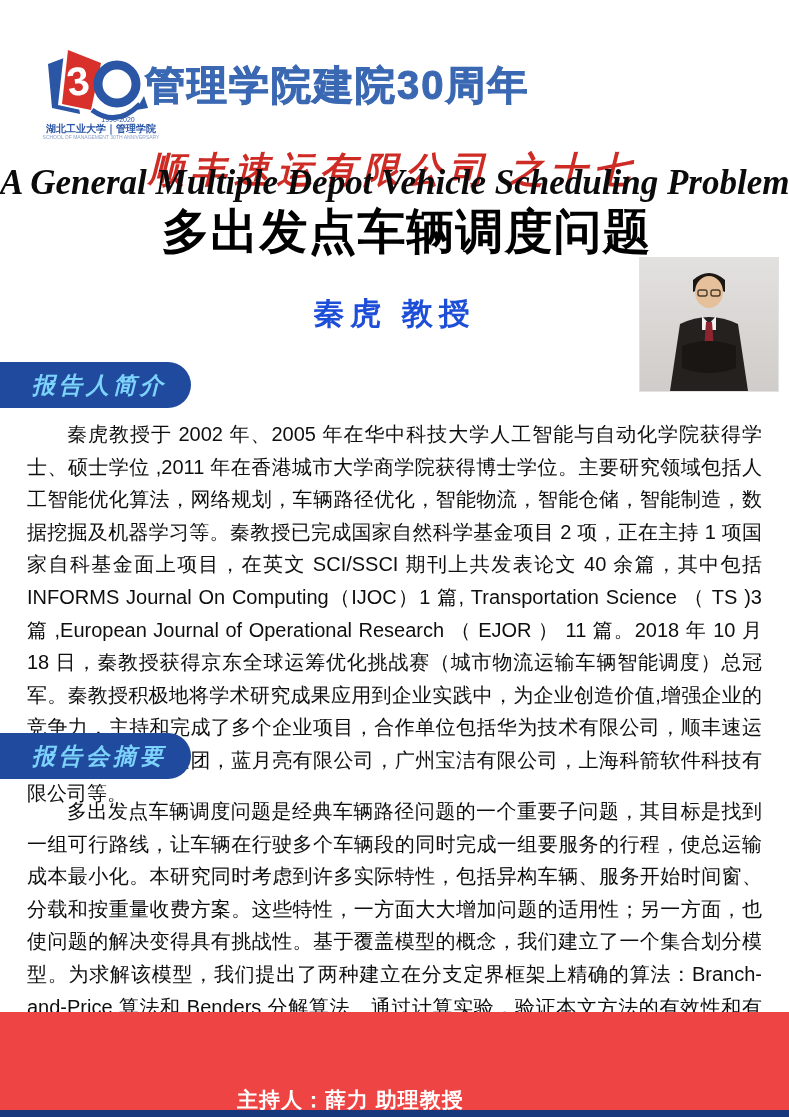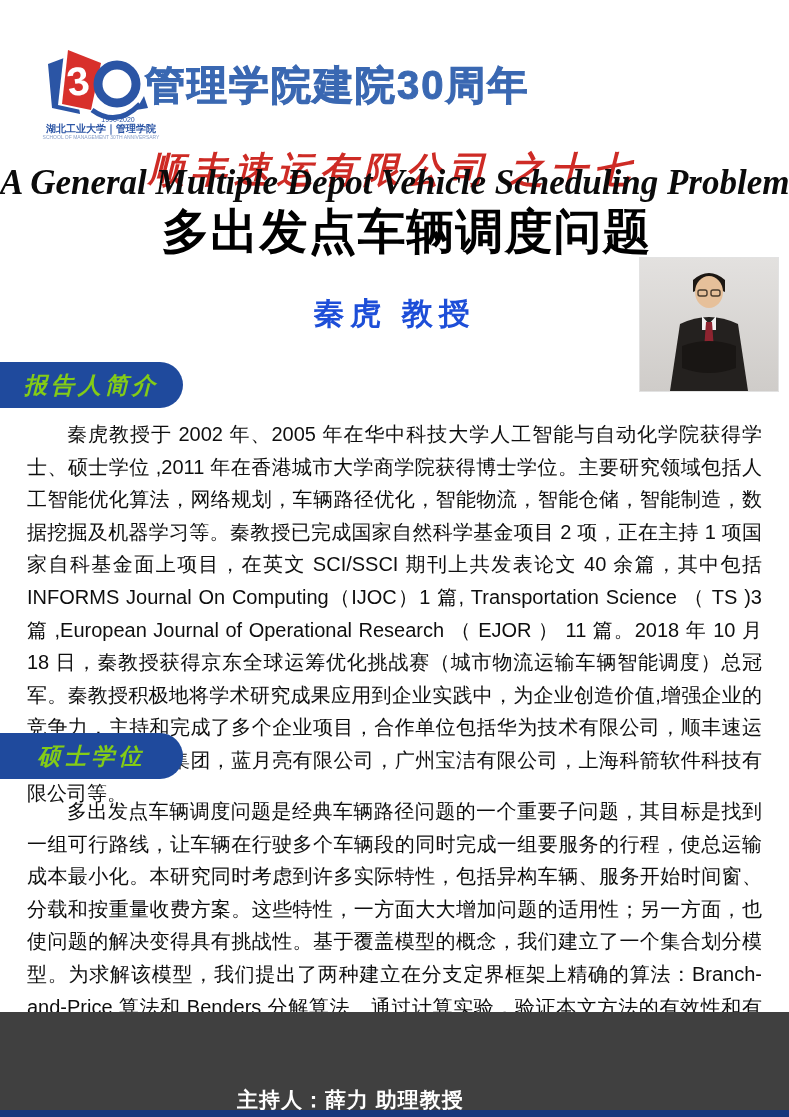--- a/index.html
+++ b/index.html
@@ -38,39 +38,40 @@
   .speaker-name{
     position:absolute;left:0;top:293px;width:789px;text-align:center;
     font-size:31px;font-weight:bold;color:#1d4ed8;letter-spacing:6px;
   }
   
   .photo{position:absolute;left:640px;top:258px;width:138px;height:133px;box-shadow:0 0 0 1px #e2e2e2;}
   
   .banner{
     position:absolute;left:0;width:183px;height:46px;
     background:#1F4A9D;border-radius:0 23px 23px 0;
-    color:#84cc16;display:flex;align-items:center;justify-content:center;
+    color:#7dd3fc;display:flex;align-items:center;justify-content:center;
     font-size:23px;font-weight:bold;font-style:italic;letter-spacing:4px;
     font-family:"Liberation Serif", serif;
+    padding-left:8px;
   }
   #banner-bio{top:362px;}
   #banner-abstract{top:733px;}
   
   .body-text{
     position:absolute;left:27px;width:735px;
     font-size:20px;line-height:32.6px;text-align:justify;
     text-indent:2em;color:#0e0e0e;
     font-family:"Liberation Sans", sans-serif;
   }
   #bio-text{top:418px;}
   #abstract-text{top:795px;}
   
   .footer{
     position:absolute;left:0;top:1012px;width:789px;height:105px;
-    background:#404040;
+    background:#ef4444;
   }
   .footer-lines{
     position:absolute;left:237px;top:9px;
     color:#ffffff;font-weight:bold;font-size:21px;line-height:31.5px;
     letter-spacing:1px;white-space:pre;
   }
   .footer-strip{
     position:absolute;left:0;bottom:0;width:789px;height:7px;background:#16377C;
   }
 </style>
@@ -120,21 +121,21 @@
       <path d="M42,88 Q69,78 96,88 L96,110 Q69,120 42,110 Z" fill="#191614"></path>
     </svg>
   </div>
 
   <div id="banner-bio" class="banner">
     <span>报告人简介</span>
   </div>
   <div id="bio-text" class="body-text">秦虎教授于 2002 年、2005 年在华中科技大学人工智能与自动化学院获得学士、硕士学位 ,2011 年在香港城市大学商学院获得博士学位。主要研究领域包括人工智能优化算法，网络规划，车辆路径优化，智能物流，智能仓储，智能制造，数据挖掘及机器学习等。秦教授已完成国家自然科学基金项目 2 项，正在主持 1 项国家自科基金面上项目，在英文 SCI/SSCI 期刊上共发表论文 40 余篇，其中包括 INFORMS Journal On Computing（IJOC）1 篇, Transportation Science （ TS )3 篇 ,European Journal of Operational Research （ EJOR ） 11 篇。2018 年 10 月 18 日，秦教授获得京东全球运筹优化挑战赛（城市物流运输车辆智能调度）总冠军。秦教授积极地将学术研究成果应用到企业实践中，为企业创造价值,增强企业的竞争力，主持和完成了多个企业项目，合作单位包括华为技术有限公司，顺丰速运有限公司，美的集团，蓝月亮有限公司，广州宝洁有限公司，上海科箭软件科技有限公司等。</div>
 
   <div id="banner-abstract" class="banner">
-    <span>硕士学位</span>
+    <span>报告会摘要</span>
   </div>
   <div id="abstract-text" class="body-text">多出发点车辆调度问题是经典车辆路径问题的一个重要子问题，其目标是找到一组可行路线，让车辆在行驶多个车辆段的同时完成一组要服务的行程，使总运输成本最小化。本研究同时考虑到许多实际特性，包括异构车辆、服务开始时间窗、分载和按重量收费方案。这些特性，一方面大大增加问题的适用性；另一方面，也使问题的解决变得具有挑战性。基于覆盖模型的概念，我们建立了一个集合划分模型。为求解该模型，我们提出了两种建立在分支定界框架上精确的算法：Branch-and-Price 算法和 Benders 分解算法。通过计算实验，验证本文方法的有效性和有效性。</div>
 
   <div class="footer">
     <div class="footer-lines">
       <div>主持人：薛力 助理教授</div>
       
       
     </div>
     <div class="footer-strip"></div>

